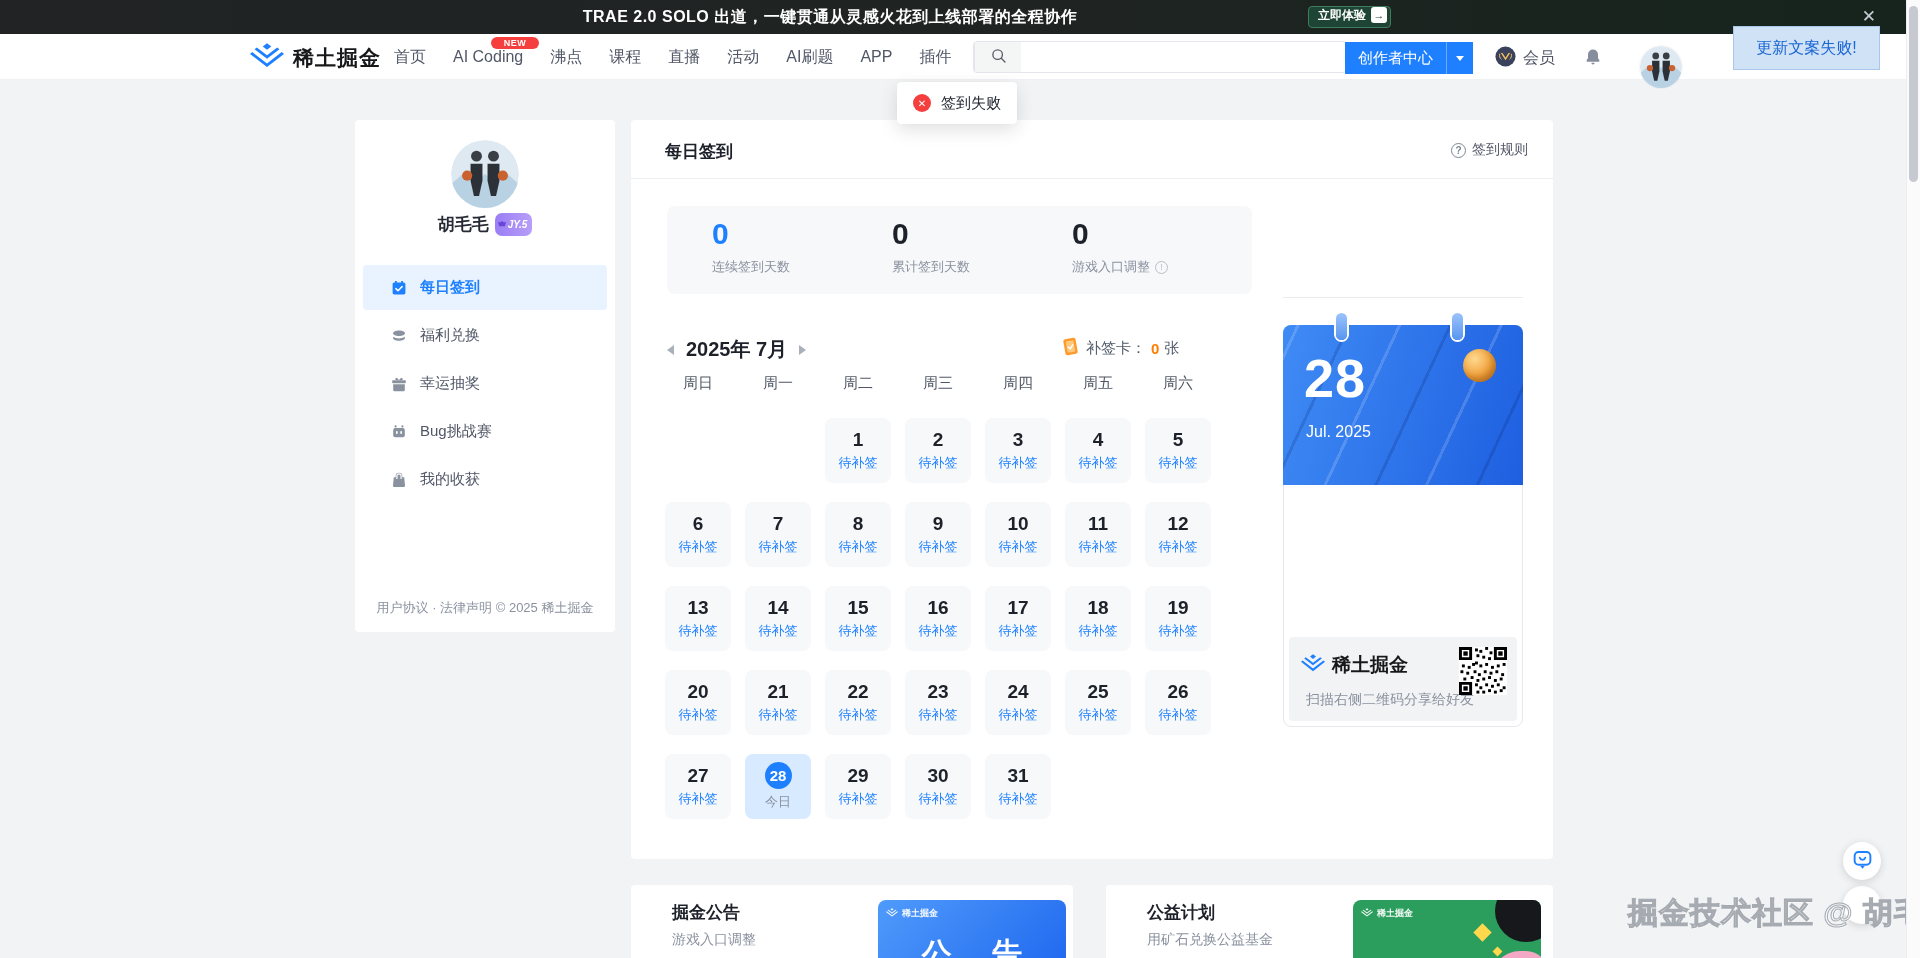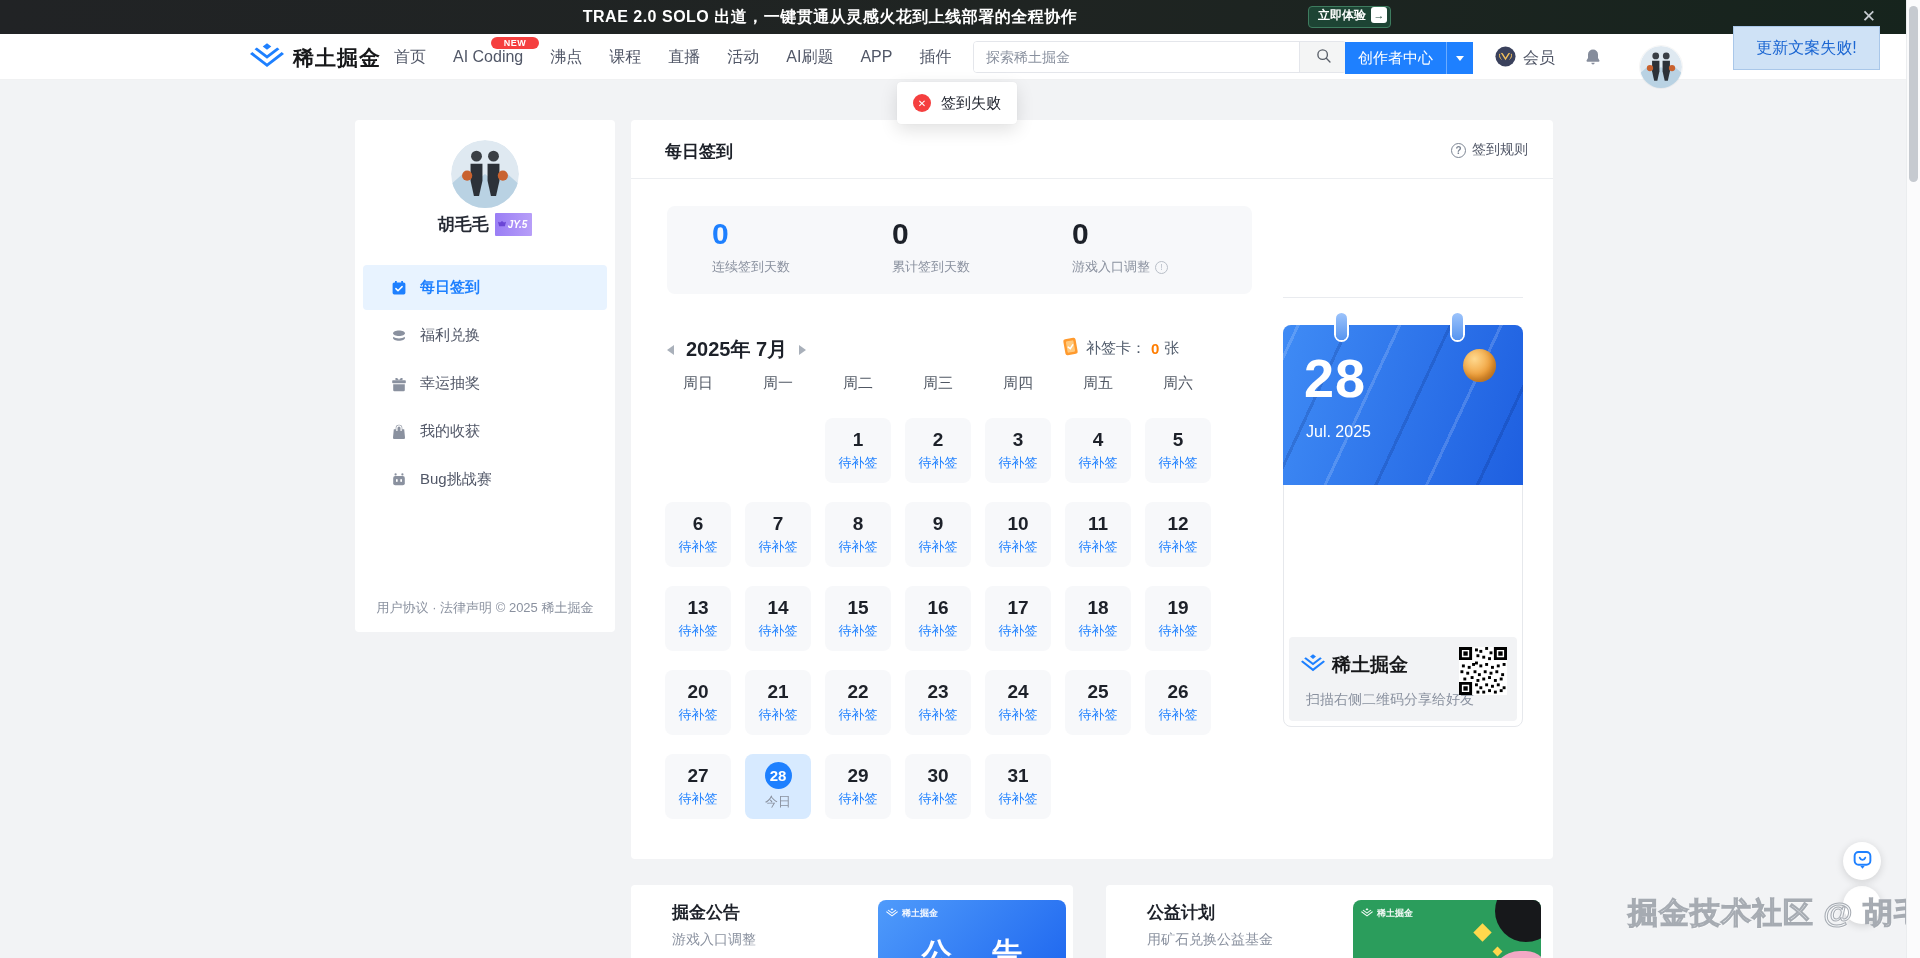--- a/index.html
+++ b/index.html
@@ -60,21 +60,21 @@
   .alert { position:absolute; left:1733px; top:26px; width:147px; height:44px; background:#cfe2f6;
            border:1px solid #a9c7e9; color:#1b66d2; font-size:16px; display:flex; align-items:center;
            justify-content:center; z-index:30; white-space:nowrap; }
 
   
   .sidebar { position:absolute; left:355px; top:120px; width:260px; height:512px; background:#fff; border-radius:4px; }
   .side-avatar { position:absolute; left:96px; top:20px; width:68px; height:68px; border-radius:50%; overflow:hidden; }
   .side-user { position:absolute; left:0; top:93px; width:260px; display:flex; align-items:center;
                justify-content:center; gap:6px; }
   .side-name { font-size:17px; font-weight:700; color:#252933; }
-  .lv-badge { height:23px; padding:0 5px 0 3px; border-radius:1px;
+  .lv-badge { height:23px; padding:0 5px 0 3px; border-radius:7px;
               background:linear-gradient(90deg,#9a7ef5,#b79ef8); color:#fff; font-size:10px; font-weight:700;
               font-style:italic; display:flex; align-items:center; gap:2px; }
   .side-menu { position:absolute; top:145px; left:8px; width:244px; display:flex; flex-direction:column; gap:3px; }
   .side-item { height:45px; display:flex; align-items:center; padding-left:28px; gap:13px; font-size:15px;
                color:#515767; border-radius:4px; cursor:pointer; }
   .side-item.active { background:#e8f3ff; color:#1e80ff; font-weight:600; }
   .side-item svg { width:16px; height:16px; flex:none; }
   .side-footer { position:absolute; left:0; bottom:15px; width:260px; text-align:center; font-size:13px;
                  color:#8a919f; white-space:nowrap; }
 
@@ -209,21 +209,20 @@
       <div class="nav-item">AI Coding<span class="new-badge">NEW</span></div>
       <div class="nav-item">沸点</div>
       <div class="nav-item">课程</div>
       <div class="nav-item">直播</div>
       <div class="nav-item">活动</div>
       <div class="nav-item">AI刷题</div>
       <div class="nav-item">APP</div>
       <div class="nav-item">插件</div>
     </div>
   <div class="searchbox">
-    <input placeholder="探索稀土掘金" style="">
     <div class="search-btn">
       <span>
         <svg width="17" height="17" viewBox="0 0 20 20">
             <circle cx="9" cy="9" r="5.6" fill="none" stroke="#595f68" stroke-width="1.6"></circle>
             <line x1="13.3" y1="13.3" x2="17.6" y2="17.6" stroke="#595f68" stroke-width="1.6" stroke-linecap="round"></line>
           </svg>
       </span>
     </div>
   </div>
   <div class="creator-btn">
@@ -316,37 +315,37 @@
             <rect x="1.2" y="4.3" width="13.6" height="3" rx="0.8"></rect>
             <path d="M2.2 8.3h11.6V14a1.2 1.2 0 0 1-1.2 1.2H3.4A1.2 1.2 0 0 1 2.2 14z"></path>
             <path d="M7.9 4.2C6.6 1.2 3.6 1.6 4.4 3.4c.5 1.1 2.2 1 3.5.8zm.2 0c1.3-3 4.3-2.6 3.5-.8-.5 1.1-2.2 1-3.5.8z"></path>
           </svg>
         </span>
         <span>幸运抽奖</span>
       </div>
       <div class="side-item">
         <span style="display: flex;">
           <svg viewBox="0 0 16 16">
-            <path fill="#8a919f" d="M4.7 5.2V4a3.3 3.3 0 0 1 6.6 0v1.2h1.9l.8 8.2c.1.9-.6 1.6-1.5 1.6H3.5c-.9 0-1.6-.7-1.5-1.6l.8-8.2z"></path>
-            <path d="M5.9 7V4a2.1 2.1 0 0 1 4.2 0v3" fill="none" stroke="#fff" stroke-width="1.2"></path>
-          </svg>
-        </span>
-        <span>我的收获</span>
-      </div>
-      <div class="side-item">
-        <span style="display: flex;">
-          <svg viewBox="0 0 16 16">
             <circle fill="#8a919f" cx="4.6" cy="2.4" r="1.1"></circle>
             <circle fill="#8a919f" cx="11.4" cy="2.4" r="1.1"></circle>
             <rect fill="#8a919f" x="2.2" y="4" width="11.6" height="9.2" rx="2"></rect>
             <rect x="5" y="7" width="1.7" height="3" rx="0.8" fill="#fff"></rect>
             <rect x="9.3" y="7" width="1.7" height="3" rx="0.8" fill="#fff"></rect>
           </svg>
         </span>
         <span>Bug挑战赛</span>
+      </div>
+      <div class="side-item">
+        <span style="display: flex;">
+          <svg viewBox="0 0 16 16">
+            <path fill="#8a919f" d="M4.7 5.2V4a3.3 3.3 0 0 1 6.6 0v1.2h1.9l.8 8.2c.1.9-.6 1.6-1.5 1.6H3.5c-.9 0-1.6-.7-1.5-1.6l.8-8.2z"></path>
+            <path d="M5.9 7V4a2.1 2.1 0 0 1 4.2 0v3" fill="none" stroke="#fff" stroke-width="1.2"></path>
+          </svg>
+        </span>
+        <span>我的收获</span>
       </div>
     </div>
   <div class="side-footer">用户协议 · 法律声明 © 2025 稀土掘金</div>
 </div>
 
 <div class="main">
   <div class="main-header">
     <div class="main-title">每日签到</div>
     <div class="rules">
       <span class="q-icon">?</span>

